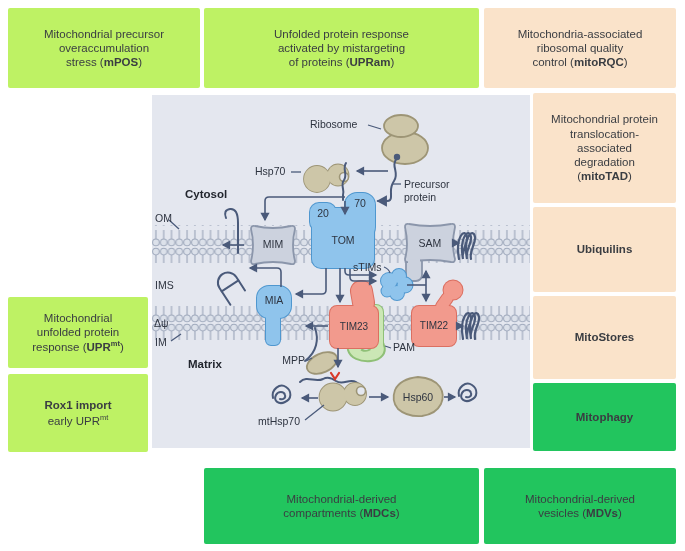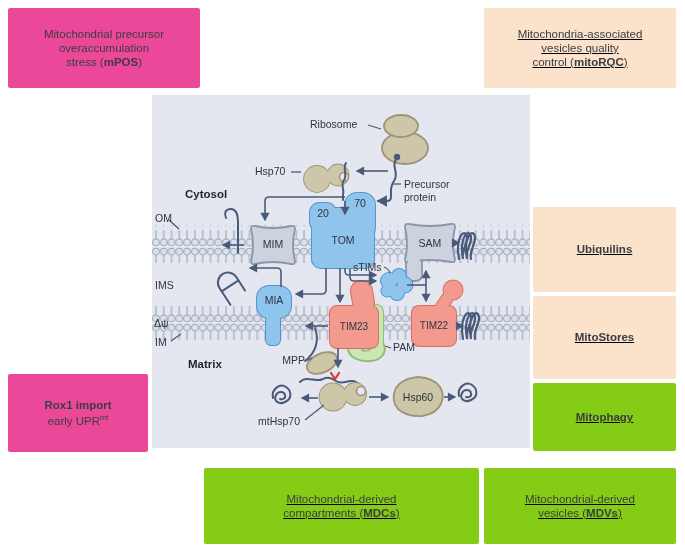--- a/index.html
+++ b/index.html
@@ -1,23 +1,23 @@
 <!DOCTYPE html>
 <html><head>
 <meta charset="utf-8">
 <style>
   html,body{margin:0;padding:0;background:#ffffff;}
   body{font-family:"Liberation Sans", sans-serif;}
   .page{position:relative;width:685px;height:551px;background:#ffffff;overflow:hidden;}
   .box{position:absolute;left:var(--l);top:var(--t);width:var(--w);height:var(--h);
        display:flex;align-items:center;justify-content:center;border-radius:2px;box-sizing:border-box;}
   .box .txt{width:100%;text-align:center;font-size:11.5px;line-height:1.24;color:#3a3d42;padding:2px 4px;}
-  .box[data-tone="cream"]{background:#ec4899;}
-  .box[data-tone="peach"]{background:#fae3ca;text-decoration:underline;}
-  .box[data-tone="pink"]{background:#84cc16;text-decoration:underline;}
+  .box[data-tone="cream"]{background:#bef264;}
+  .box[data-tone="peach"]{background:#fae3ca;}
+  .box[data-tone="pink"]{background:#22c55e;}
   .txt .b{font-weight:bold;}
   .txt sup{font-size:0.65em;}
   .diagram-wrap{position:absolute;left:152px;top:95px;width:378px;height:353px;background:#e4e7ef;}
   svg{font-family:"Liberation Sans", sans-serif;}
   .pb{fill:#8fc4ec;stroke:#4f97cf;stroke-width:2;}   .pbf{fill:#8fc4ec;stroke:none;}
   .pg{fill:#ccd2de;stroke:#8b96ab;stroke-width:1.8;} .pgf{fill:#ccd2de;stroke:none;}
   .pr{fill:#f29a8d;stroke:#db6f61;stroke-width:2;}   .prf{fill:#f29a8d;stroke:none;}
   .pn{fill:#cbe7b5;stroke:#8fc077;stroke-width:2;}   .pnf{fill:#cbe7b5;stroke:none;}
   .pt{fill:#cdc6a8;stroke:#9d9576;stroke-width:1.8;} .ptf{fill:#cdc6a8;stroke:none;}
   .ln{stroke:#4a5a7a;stroke-width:1.6;fill:none;}
@@ -29,28 +29,37 @@
   .plbls{font-size:10px;fill:#2e3440;text-anchor:middle;}
 </style>
 </head>
 <body>
 
 <div class="page">
 
   <div class="box" style="--l:8px;--t:8px;--w:192px;--h:80px" data-tone="cream">
       <div class="txt"><span>Mitochondrial precursor</span><br><span>overaccumulation</span><br><span>stress (</span><span class="b">mPOS</span><span>)</span></div>
     </div>
+  <div class="box" style="--l:204px;--t:8px;--w:275px;--h:80px" data-tone="cream">
+      <div class="txt"><span>Unfolded protein response</span><br><span>activated by mistargeting</span><br><span>of proteins (</span><span class="b">UPRam</span><span>)</span></div>
+    </div>
   <div class="box" style="--l:484px;--t:8px;--w:192px;--h:80px" data-tone="peach">
-      <div class="txt"><span>Mitochondria-associated</span><br><span>vesicles quality</span><br><span>control (</span><span class="b">mitoRQC</span><span>)</span></div>
-    </div>
-
+      <div class="txt"><span>Mitochondria-associated</span><br><span>ribosomal quality</span><br><span>control (</span><span class="b">mitoRQC</span><span>)</span></div>
+    </div>
+
+  <div class="box" style="--l:8px;--t:297px;--w:140px;--h:71px" data-tone="cream">
+      <div class="txt"><span>Mitochondrial</span><br><span>unfolded protein</span><br><span>response (</span><span class="b">UPR</span><sup class="b">mt</sup><span>)</span></div>
+    </div>
   <div class="box" style="--l:8px;--t:374px;--w:140px;--h:78px" data-tone="cream">
       <div class="txt"><span class="b">Rox1 import</span><br><span>early UPR</span><sup>mt</sup></div>
     </div>
 
+  <div class="box" style="--l:533px;--t:93px;--w:143px;--h:110px" data-tone="peach">
+      <div class="txt"><span>Mitochondrial protein</span><br><span>translocation-</span><br><span>associated</span><br><span>degradation</span><br><span>(</span><span class="b">mitoTAD</span><span>)</span></div>
+    </div>
   <div class="box" style="--l:533px;--t:207px;--w:143px;--h:85px" data-tone="peach">
       <div class="txt"><span class="b">Ubiquilins</span></div>
     </div>
   <div class="box" style="--l:533px;--t:296px;--w:143px;--h:83px" data-tone="peach">
       <div class="txt"><span class="b">MitoStores</span></div>
     </div>
   <div class="box" style="--l:533px;--t:383px;--w:143px;--h:68px" data-tone="pink">
       <div class="txt"><span class="b">Mitophagy</span></div>
     </div>
 

